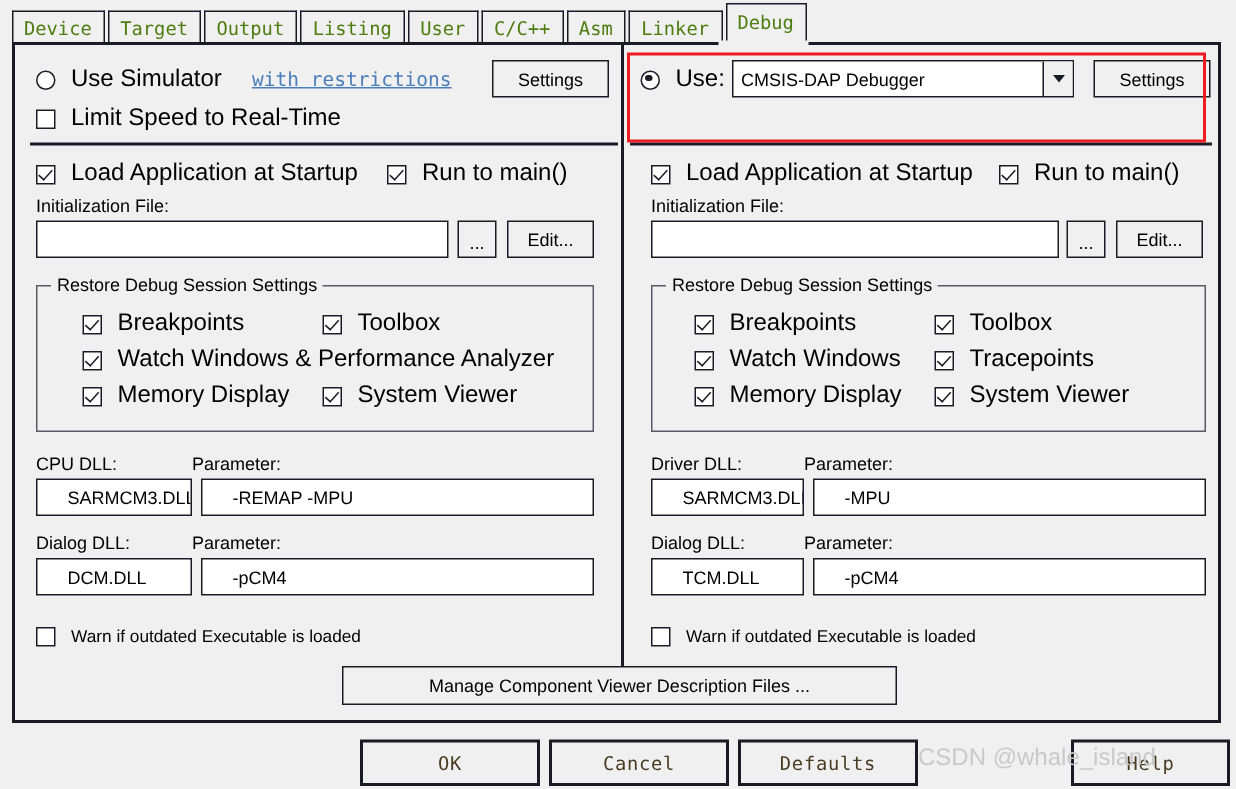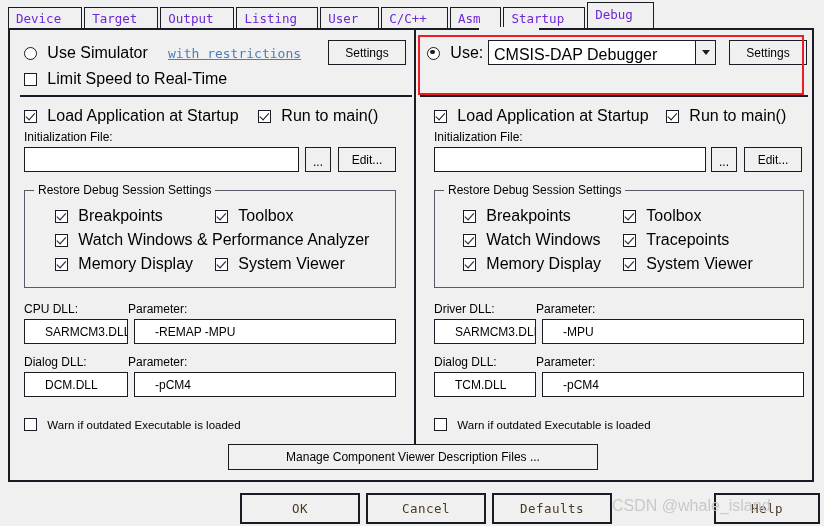--- a/index.html
+++ b/index.html
@@ -29,25 +29,25 @@
   .tabbar {
     position: absolute;
     left: 8px; top: 4px;
     height: 24px;
     display: flex;
     align-items: flex-end;
   }
   .tab {
     font-family: "DejaVu Sans Mono", monospace;
     font-size: 12.5px;
-    color: #6d28d9;
+    color: #4d7c0f;
     background: #f0f0f0;
     border: 1.6px solid #1b1b26;
     border-bottom: none;
-    padding: 2px 20px 2px 7px;
+    padding: 2px 8px 2px 7px;
     height: 17px;
     line-height: 17px;
     margin-right: 2px;
     box-sizing: content-box;
     white-space: nowrap;
     position: relative;
     top: 1px;
   }
   .tab.active {
     height: 21px;
@@ -176,23 +176,23 @@
     align-items: center;
     white-space: nowrap;
     overflow: hidden;
   }
 
   .combo {
     background: #ffffff;
     border: 1.9px solid #1b1b26;
     box-sizing: border-box;
     display: flex;
-    align-items: flex-end;
+    align-items: center;
     padding-left: 5px;
-    font-size: 16px;
+    font-size: 12px;
   }
   .combo-arrow {
     margin-left: auto;
     width: 19px;
     height: 100%;
     background: #f0f0f0;
     border-left: 1.9px solid #1b1b26;
     display: flex;
     align-items: center;
     justify-content: center;
@@ -267,21 +267,21 @@
 <div class="dialog">
 
   <div class="tabbar">
     <div class="tab">Device</div>
     <div class="tab">Target</div>
     <div class="tab">Output</div>
     <div class="tab">Listing</div>
     <div class="tab">User</div>
     <div class="tab">C/C++</div>
     <div class="tab">Asm</div>
-    <div class="tab">Startup</div>
+    <div class="tab">Linker</div>
     <div class="tab active">Debug</div>
   </div>
 
   <div class="content">
 
     <div class="vdivider"></div>
     <div class="hdivider-left"></div>
     <div class="hdivider-right"></div>
 
     <div class="panel left">

